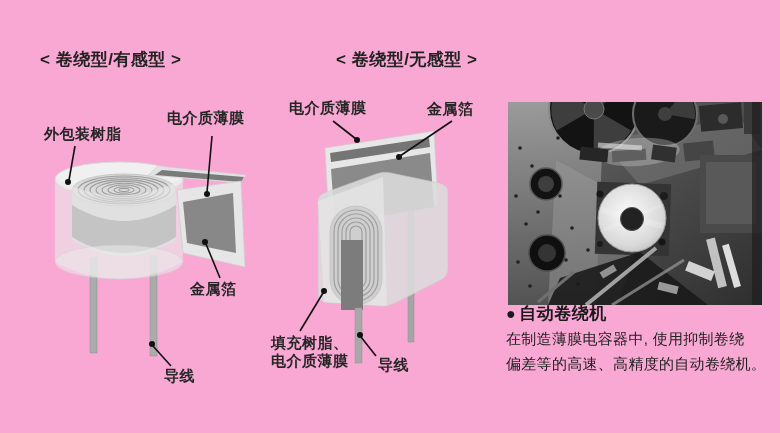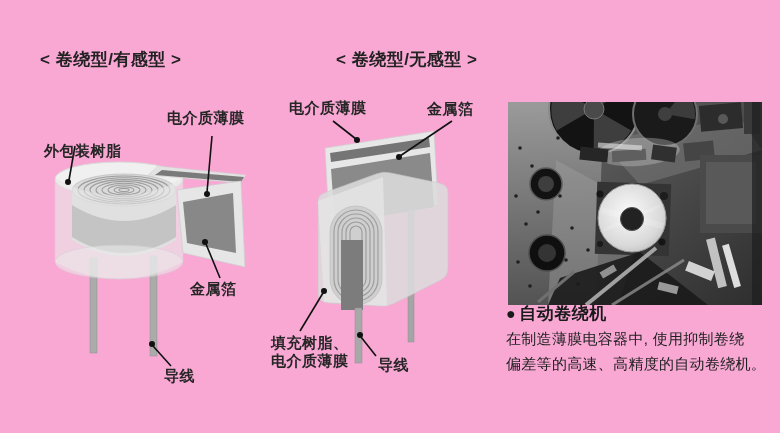--- a/index.html
+++ b/index.html
@@ -200,21 +200,21 @@
       <rect x="700" y="104" width="42" height="26" fill="#2c2c2c" transform="rotate(-5 721 117)"></rect>
       <circle cx="723" cy="119" r="5" fill="#585858"></circle>
       <rect x="744" y="102" width="16" height="32" fill="#3a3a3a"></rect>
       <rect x="752" y="102" width="10" height="203" fill="#1e1e1e" opacity="0.7"></rect>
     </g>
   </svg>
 
   <div class="txt heading" style="left:40px;top:48px;">&lt; 卷绕型/有感型 &gt;</div>
   <div class="txt heading" style="left:295px;top:48px;margin-left:41px;">&lt; 卷绕型/无感型 &gt;</div>
 
-  <div class="txt lbl" style="left:44px;top:125px;margin-top:17px;">外包装树脂</div>
+  <div class="txt lbl" style="left:44px;top:125px;">外包装树脂</div>
   <div class="txt lbl" style="left:167px;top:109px;">电介质薄膜</div>
   <div class="txt lbl" style="left:190px;top:280px;">金属箔</div>
   <div class="txt lbl" style="left:164px;top:367px;">导线</div>
 
   <div class="txt lbl" style="left:289px;top:99px;">电介质薄膜</div>
   <div class="txt lbl" style="left:427px;top:100px;">金属箔</div>
   <div class="txt lbl lbl2" style="left:271px;top:334px;">
     <span style="display:block;">填充树脂、</span>
     <span style="display:block;">电介质薄膜</span>
   </div>

